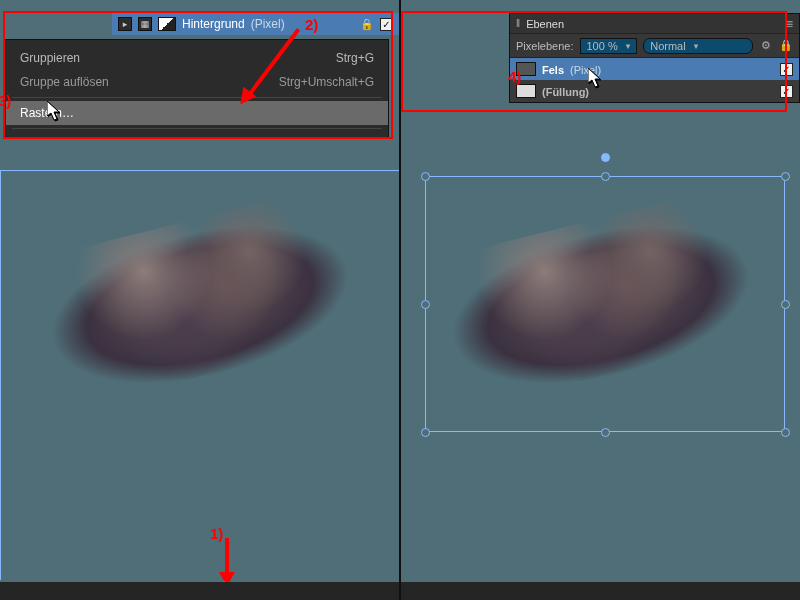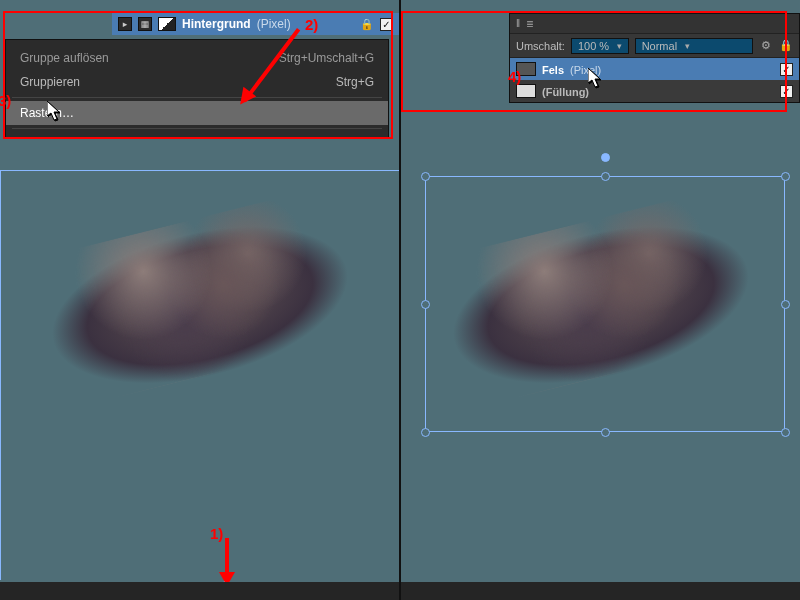--- a/index.html
+++ b/index.html
@@ -39,21 +39,21 @@
       radial-gradient(circle at 70% 30%, #7a6b6a 0%, rgba(122,107,106,0) 25%);
     transform:rotate(-14deg);
     filter:contrast(1.1);
   }
 
   
   .layerbar{position:absolute;left:112px;top:13px;height:22px;right:0;
     background:var(--sel-blue);display:flex;align-items:center;gap:6px;padding:0 6px;font-size:12px;color:#fff;}
   .layerbar .tb{width:14px;height:14px;background:#2c2c2c;border:1px solid #111;display:flex;align-items:center;justify-content:center;font-size:9px;color:#ccc;}
   .layerbar .thumb{width:18px;height:14px;background:linear-gradient(135deg,#fff 50%,#222 50%);border:1px solid #111;}
-  .layerbar .name{font-weight:bold;}
+  .layerbar .name{font-weight:normal;}
   .layerbar .type{color:#c9d9ea;font-weight:normal;}
   .layerbar .spacer{flex:1;}
   .layerbar .lock{font-size:11px;color:#ddd;}
   .layerbar .chk{width:13px;height:13px;background:#f0f0f0;border:1px solid #222;display:flex;align-items:center;justify-content:center;font-size:10px;color:#111;}
 
   .ctx{position:absolute;left:5px;top:39px;width:384px;background:var(--panel-dark);border:1px solid #111;font-size:12px;color:var(--text-dim);padding:6px 0;}
   .ctx .row{display:flex;justify-content:space-between;padding:5px 14px;cursor:default;}
   .ctx .row.dis{color:var(--text-muted);}
   .ctx .row.hi{background:var(--hilite);color:#fff;}
   .ctx .div{height:1px;background:#444;margin:3px 6px;}
@@ -121,27 +121,27 @@
       <span class="tb">▦</span>
       <span class="thumb"></span>
       <span class="name">Hintergrund</span>
       <span class="type">(Pixel)</span>
       <span class="spacer"></span>
       <span class="lock">🔒</span>
       <span class="chk">✓</span>
     </div>
 
     <div class="ctx">
+      <div class="row">
+        <span>Gruppieren</span>
+        <span>Strg+G</span>
+      </div>
       <div class="row dis">
         <span>Gruppe auflösen</span>
         <span>Strg+Umschalt+G</span>
-      </div>
-      <div class="row">
-        <span>Gruppieren</span>
-        <span>Strg+G</span>
       </div>
       <div class="div"></div>
       <div class="row hi">
         <span>Rastern…</span>
         <span></span>
       </div>
       <div class="div"></div>
     </div>
 
     <div class="redbox l"></div>
@@ -173,26 +173,27 @@
       <div class="handle" style="left:-5px;top:123px;"></div>
       <div class="handle" style="left:355px;top:123px;"></div>
       <div class="handle" style="left:-5px;top:251px;"></div>
       <div class="handle" style="left:175px;top:251px;"></div>
       <div class="handle" style="left:355px;top:251px;"></div>
     </div>
 
     <div class="panel">
       <div class="hdr">
         <span class="ic">‖</span>
+        <span class="title">Ebenen</span>
         <span class="menu">≡</span>
       </div>
       <div class="opts">
-        <span class="lab">Umschalt:</span>
+        <span class="lab">Pixelebene:</span>
         <span class="val dd">100 %</span>
-        <span class="val dd" style="flex:1;">Normal</span>
+        <span class="val dd" style="flex:1;border-radius:7px;">Normal</span>
         <span class="ico">⚙</span>
         <span class="ico">🔒</span>
       </div>
       <div class="layer sel">
         <span class="lthumb"></span>
         <span class="lname">Fels</span>
         <span class="ltype">(Pixel)</span>
         <span class="sp"></span>
         <span class="chk">✓</span>
       </div>

